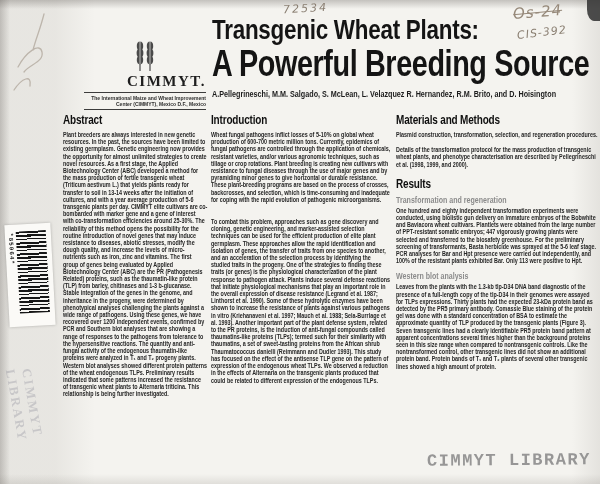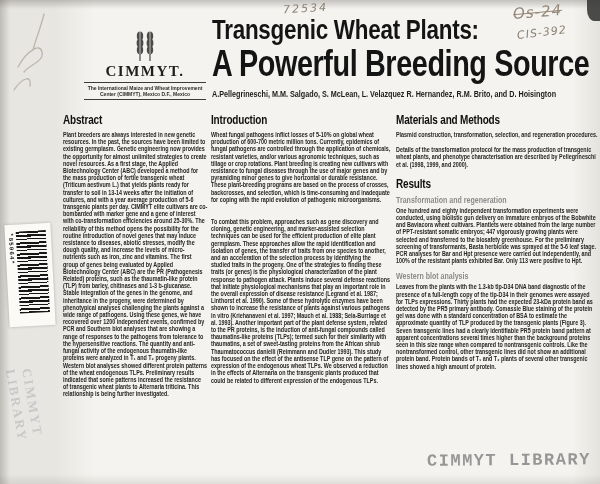--- a/index.html
+++ b/index.html
@@ -9,21 +9,21 @@
     background:
       linear-gradient(to right, rgba(85,80,75,.28), rgba(85,80,75,0) 10px),
       linear-gradient(to bottom, rgba(85,80,75,.30), rgba(85,80,75,0) 9px),
       linear-gradient(to left, rgba(120,115,108,.13), rgba(120,115,108,0) 28px),
       linear-gradient(to top, rgba(120,115,108,.16), rgba(120,115,108,0) 10px),
       linear-gradient(to right, rgba(120,114,106,.10) 0 55px, rgba(120,114,106,0) 95px),
       #f4f3ef;
     color:#242424;
   }
   
-  .logo{position:absolute;left:84px;top:30px;width:122px;text-align:center;}
+  .logo{position:absolute;left:84px;top:40px;width:122px;text-align:right;}
   .logo svg{display:block;margin:0 auto;}
   .logo-name{font-family:"Liberation Serif",serif;font-weight:700;font-size:15px;letter-spacing:1.5px;color:#1e1e1e;margin-top:1px;}
   .logo-sub{margin-top:2px;border-top:1px solid #3c3c3c;border-bottom:1px solid #3c3c3c;
     padding:1.5px 0 2px 0;font-size:5px;line-height:6px;font-weight:700;color:#2e2e2e;}
   .titleblock{position:absolute;left:212px;top:15px;width:480px;transform:scaleX(.80);transform-origin:0 0;}
   .title1{font-size:28px;line-height:30px;font-weight:700;color:#141414;letter-spacing:-.3px;}
   .title2{font-size:36px;line-height:38px;font-weight:700;color:#141414;letter-spacing:-.5px;}
   .authors{margin-top:6px;font-size:9px;font-weight:700;color:#1c1c1c;}
   
   .hand{position:absolute;font-family:"DejaVu Sans",sans-serif;font-style:italic;color:#8a7f72;}

